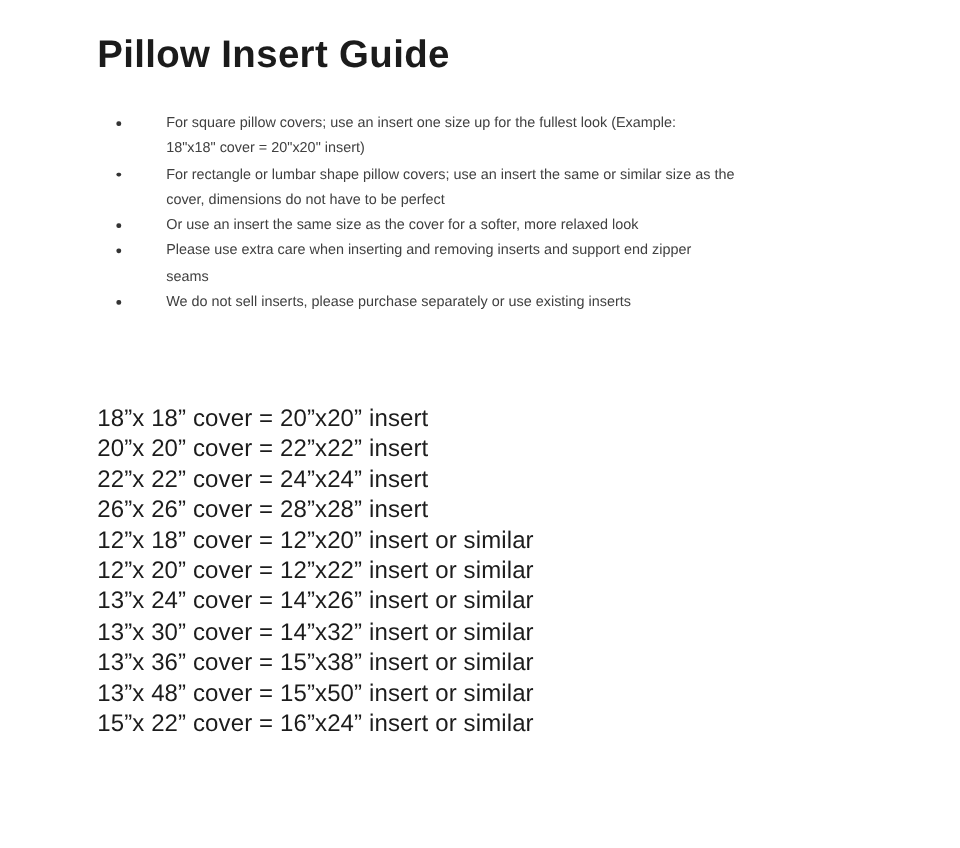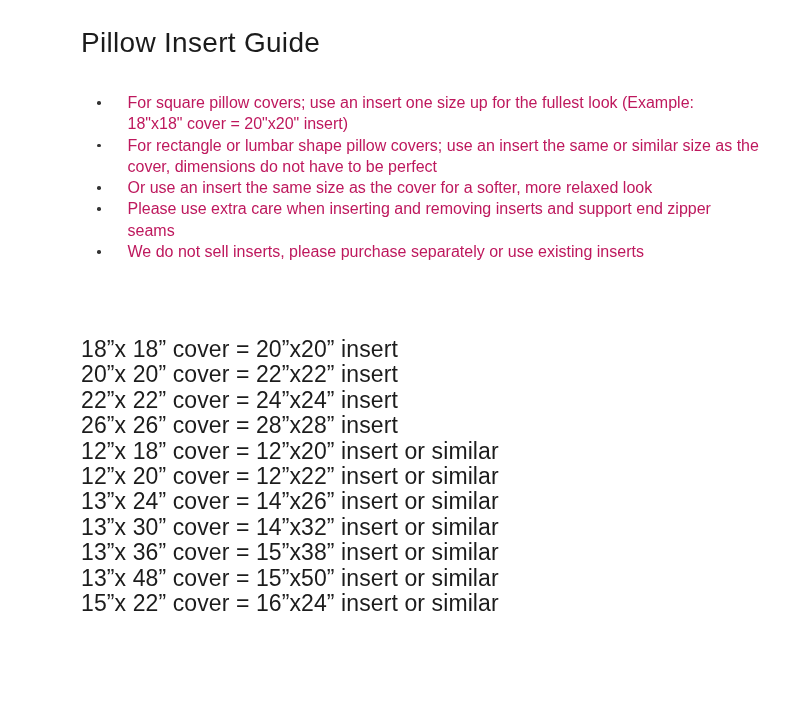--- a/index.html
+++ b/index.html
@@ -17,22 +17,22 @@
   .page {
     position: relative;
     width: 800px;
     height: 707px;
     background: #ffffff;
   }
   .title {
     position: absolute;
     left: 81px;
     top: 27px;
-    font-size: 28px;
-    font-weight: 400;
+    font-size: 32px;
+    font-weight: 700;
     letter-spacing: 0.3px;
     color: #1b1b1b;
     white-space: pre;
   }
   .bullets {
     position: absolute;
     left: 97px;
     top: 92px;
   }
   .bullet-item {
@@ -41,41 +41,41 @@
   }
   .bullet-dot {
     flex: 0 0 auto;
     width: 3.5px;
     height: 3.5px;
     border-radius: 50%;
     background: #333333;
     margin-top: 9px;
   }
   .bullet-text {
-    margin-left: 27px;
-    font-size: 16px;
+    margin-left: 38px;
+    font-size: 12px;
     line-height: 21.3px;
-    color: #be185d;
+    color: #404040;
   }
   .bullet-line {
     white-space: pre;
   }
   .caret {
     display: inline-block;
     width: 1.5px;
     height: 17px;
     background: #1a1a1a;
     margin-left: 3px;
     vertical-align: -3px;
   }
   .size-list {
     position: absolute;
     left: 81px;
     top: 337px;
-    font-size: 23px;
+    font-size: 20px;
     line-height: 25.4px;
     letter-spacing: 0.1px;
     color: #1c1c1c;
   }
   .size-line {
     white-space: pre;
   }
 </style>
 </head>
 <body>

